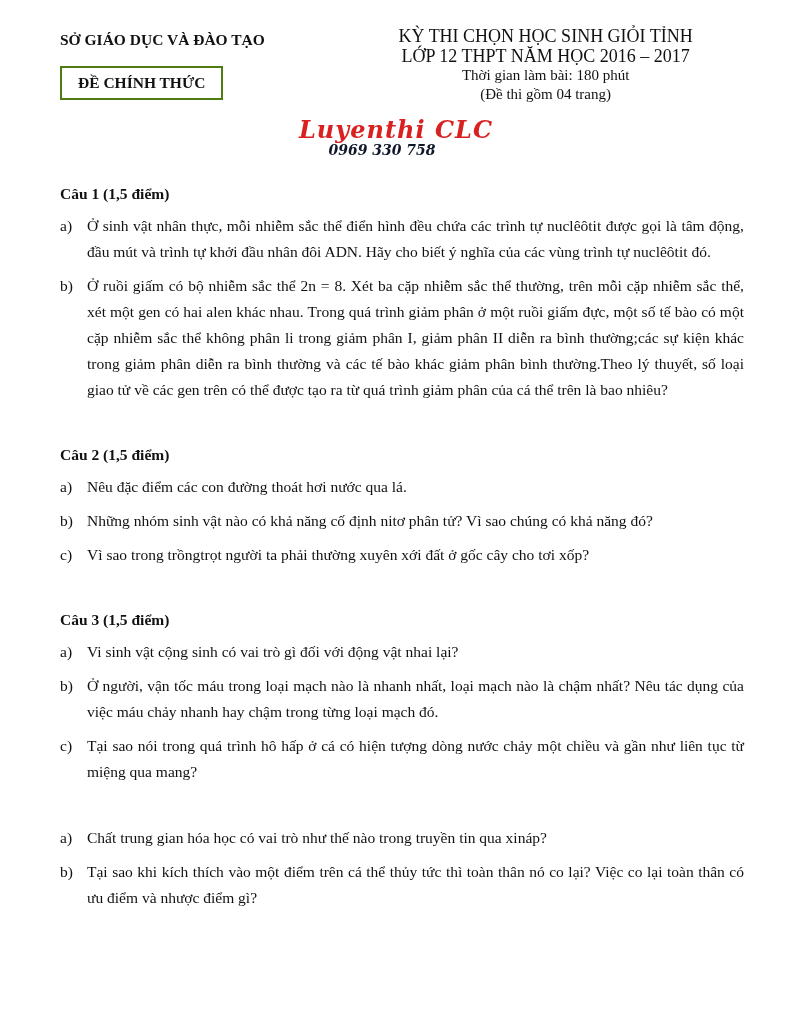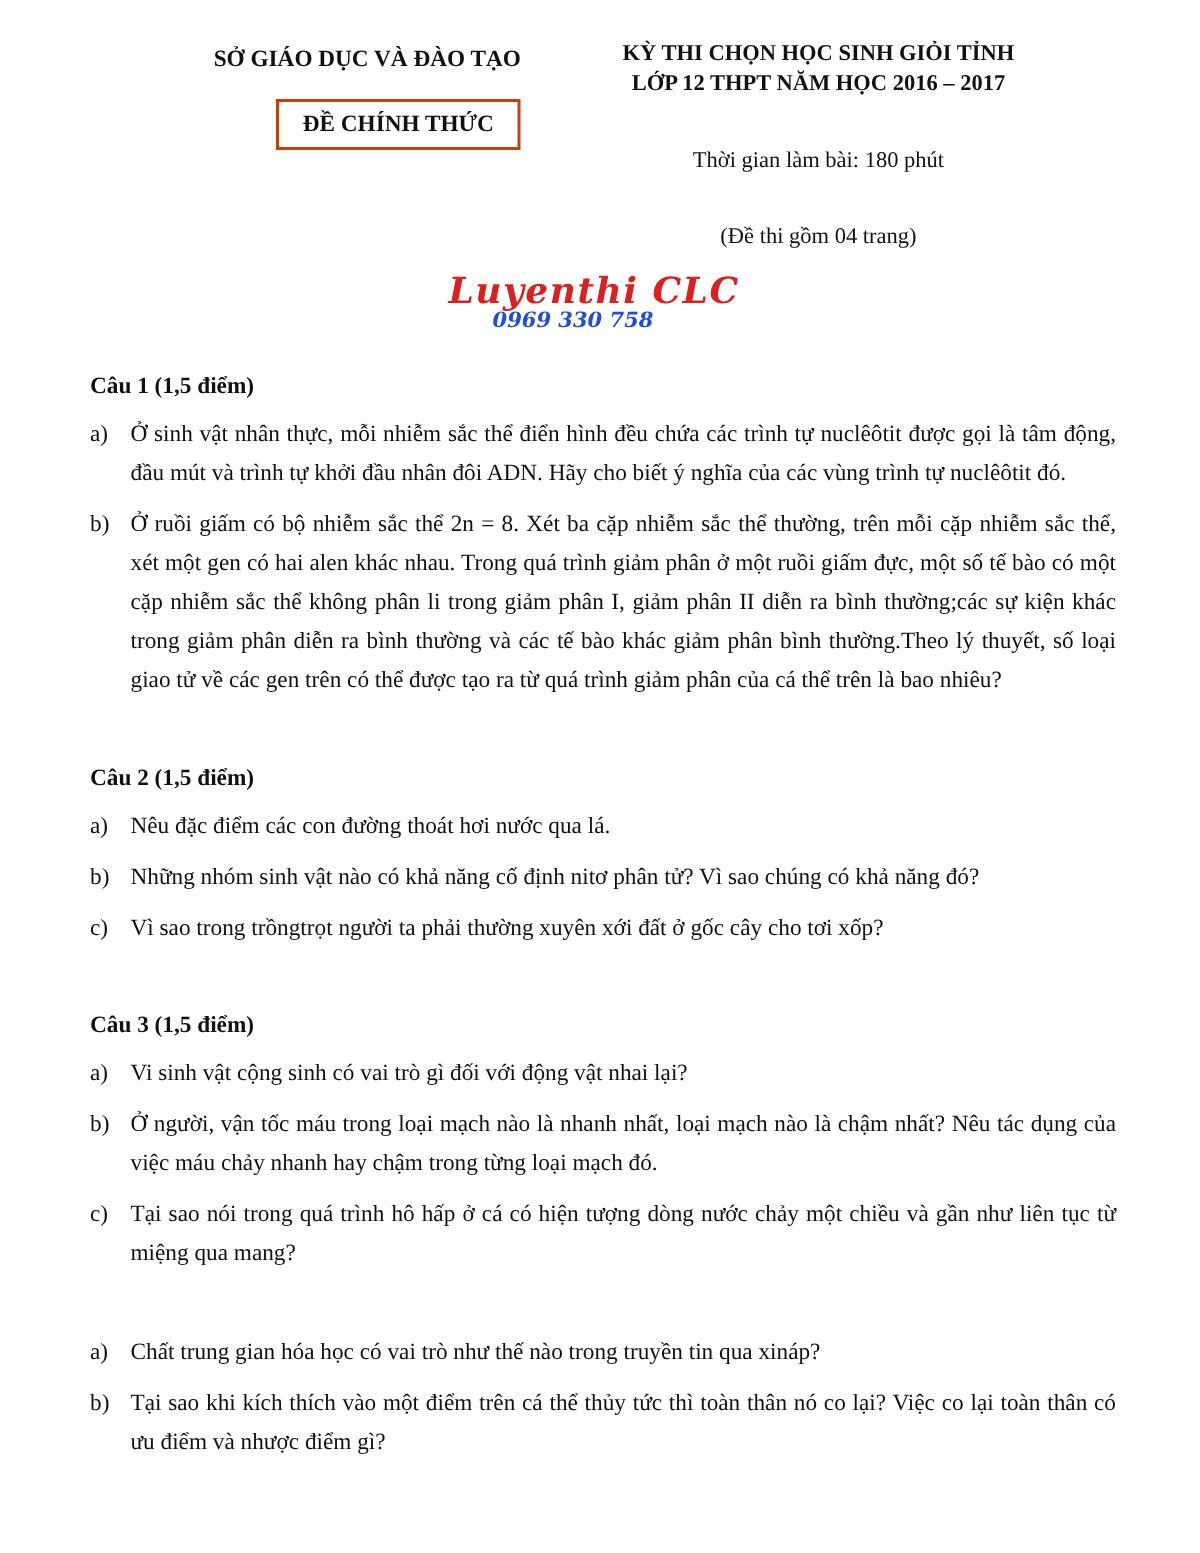--- a/index.html
+++ b/index.html
@@ -16,50 +16,49 @@
     padding: 26px 56px 0 60px;
   }
   
   .doc-header {
     display: flex;
     flex-direction: row;
     align-items: flex-start;
   }
   .header-left {
     width: 42%;
-    text-align: right;
+    text-align: left;
     padding-top: 4px;
   }
   .header-left .org-line {
     font-weight: bold;
     font-size: 15.5px;
     line-height: 20px;
   }
   .stamp-box {
     display: inline-block;
-    border: 2px solid #c2410c;
+    border: 2px solid #4d7c0f;
     padding: 6px 16px;
     margin-top: 16px;
     font-weight: bold;
     font-size: 15.5px;
   }
   .header-right {
     width: 58%;
     text-align: center;
   }
   .header-right .exam-line {
-    font-weight: bold;
-    font-size: 15px;
+    font-weight: normal;
+    font-size: 18px;
     line-height: 20px;
   }
   .header-right .meta-line {
     font-weight: normal;
     font-size: 15px;
     line-height: 19px;
-    margin-top: 32px;
   }
   
   .logo-wrap {
     text-align: center;
     padding-right: 12px;
     margin-top: 14px;
     height: 52px;
   }
   .logo-name {
     font-family: "DejaVu Serif", serif;
@@ -117,21 +116,21 @@
     <div class="header-right">
       <div class="exam-line">KỲ THI CHỌN HỌC SINH GIỎI TỈNH</div>
       <div class="exam-line">LỚP 12 THPT NĂM HỌC 2016 – 2017</div>
       <div class="meta-line">Thời gian làm bài: 180 phút</div>
       <div class="meta-line">(Đề thi gồm 04 trang)</div>
     </div>
   </div>
 
   <div class="logo-wrap">
     <div class="logo-name" style="color: rgb(217, 33, 33);">Luyenthi CLC</div>
-    <div class="logo-phone" style="color: #1d4ed8;">0969 330 758</div>
+    <div class="logo-phone" style="color: #0f172a;">0969 330 758</div>
   </div>
 
   <div class="questions">
 
     <div class="question">
       <div class="q-title">Câu 1 (1,5 điểm)</div>
       <div class="q-part">
         <span class="part-label">a)</span>
         <span class="part-text">Ở sinh vật nhân thực, mỗi nhiễm sắc thể điển hình đều chứa các trình tự nuclêôtit được gọi là tâm động, đầu mút và trình tự khởi đầu nhân đôi ADN. Hãy cho biết ý nghĩa của các vùng trình tự nuclêôtit đó.</span>
       </div>

